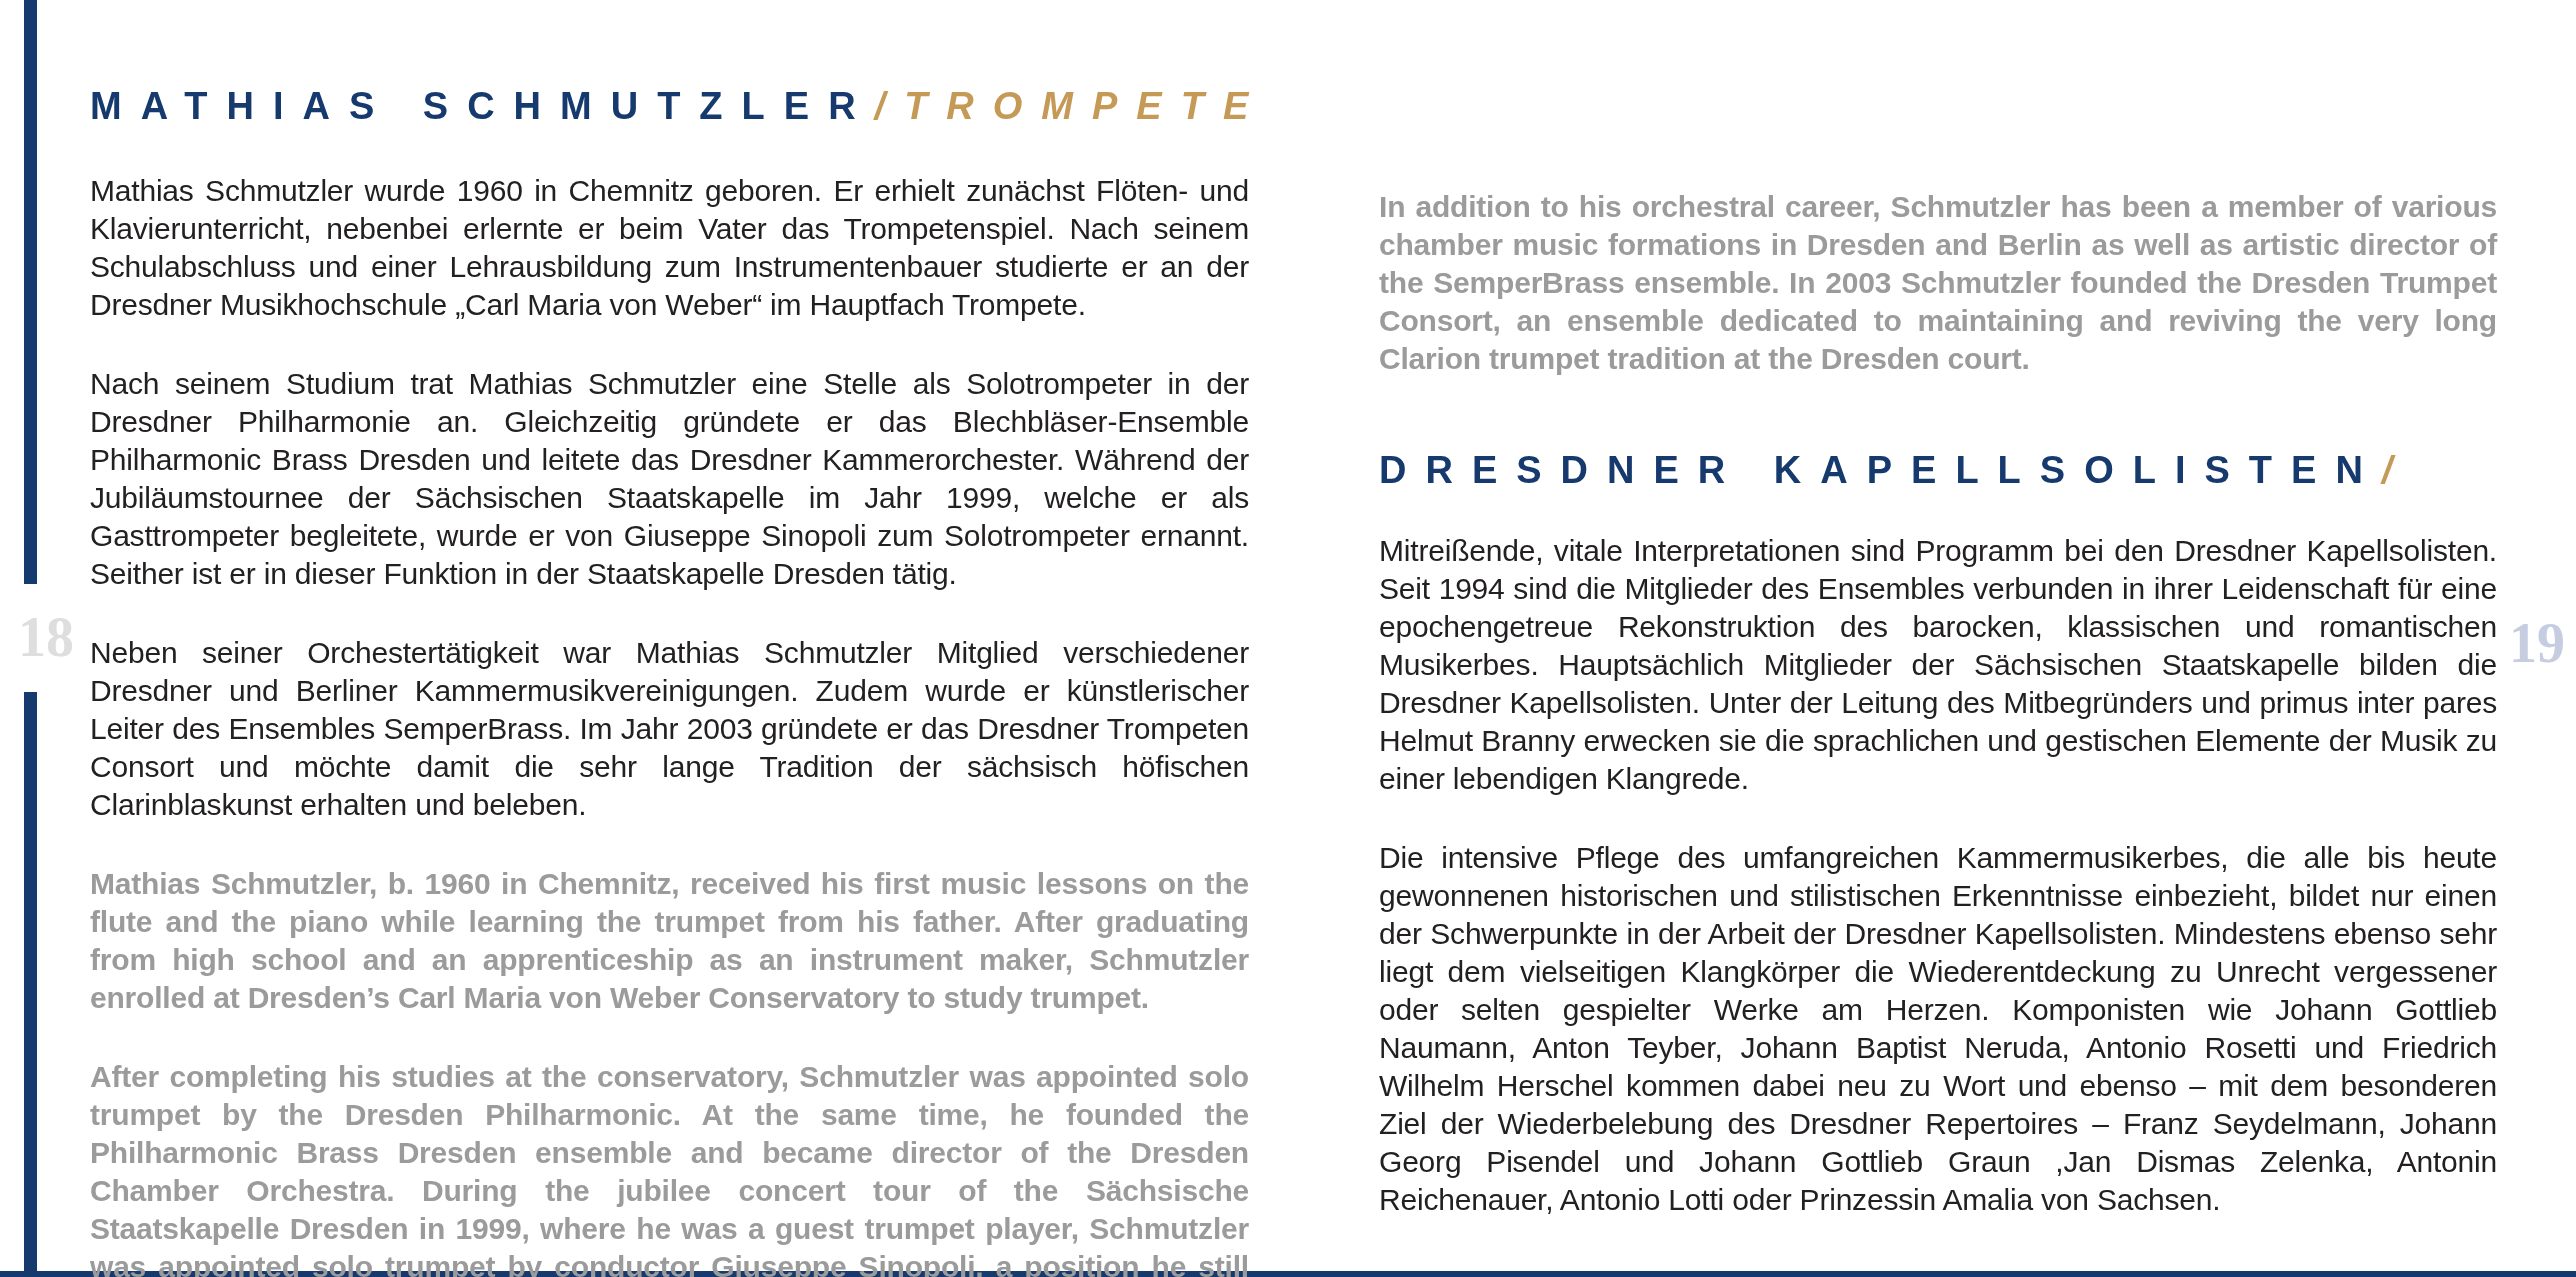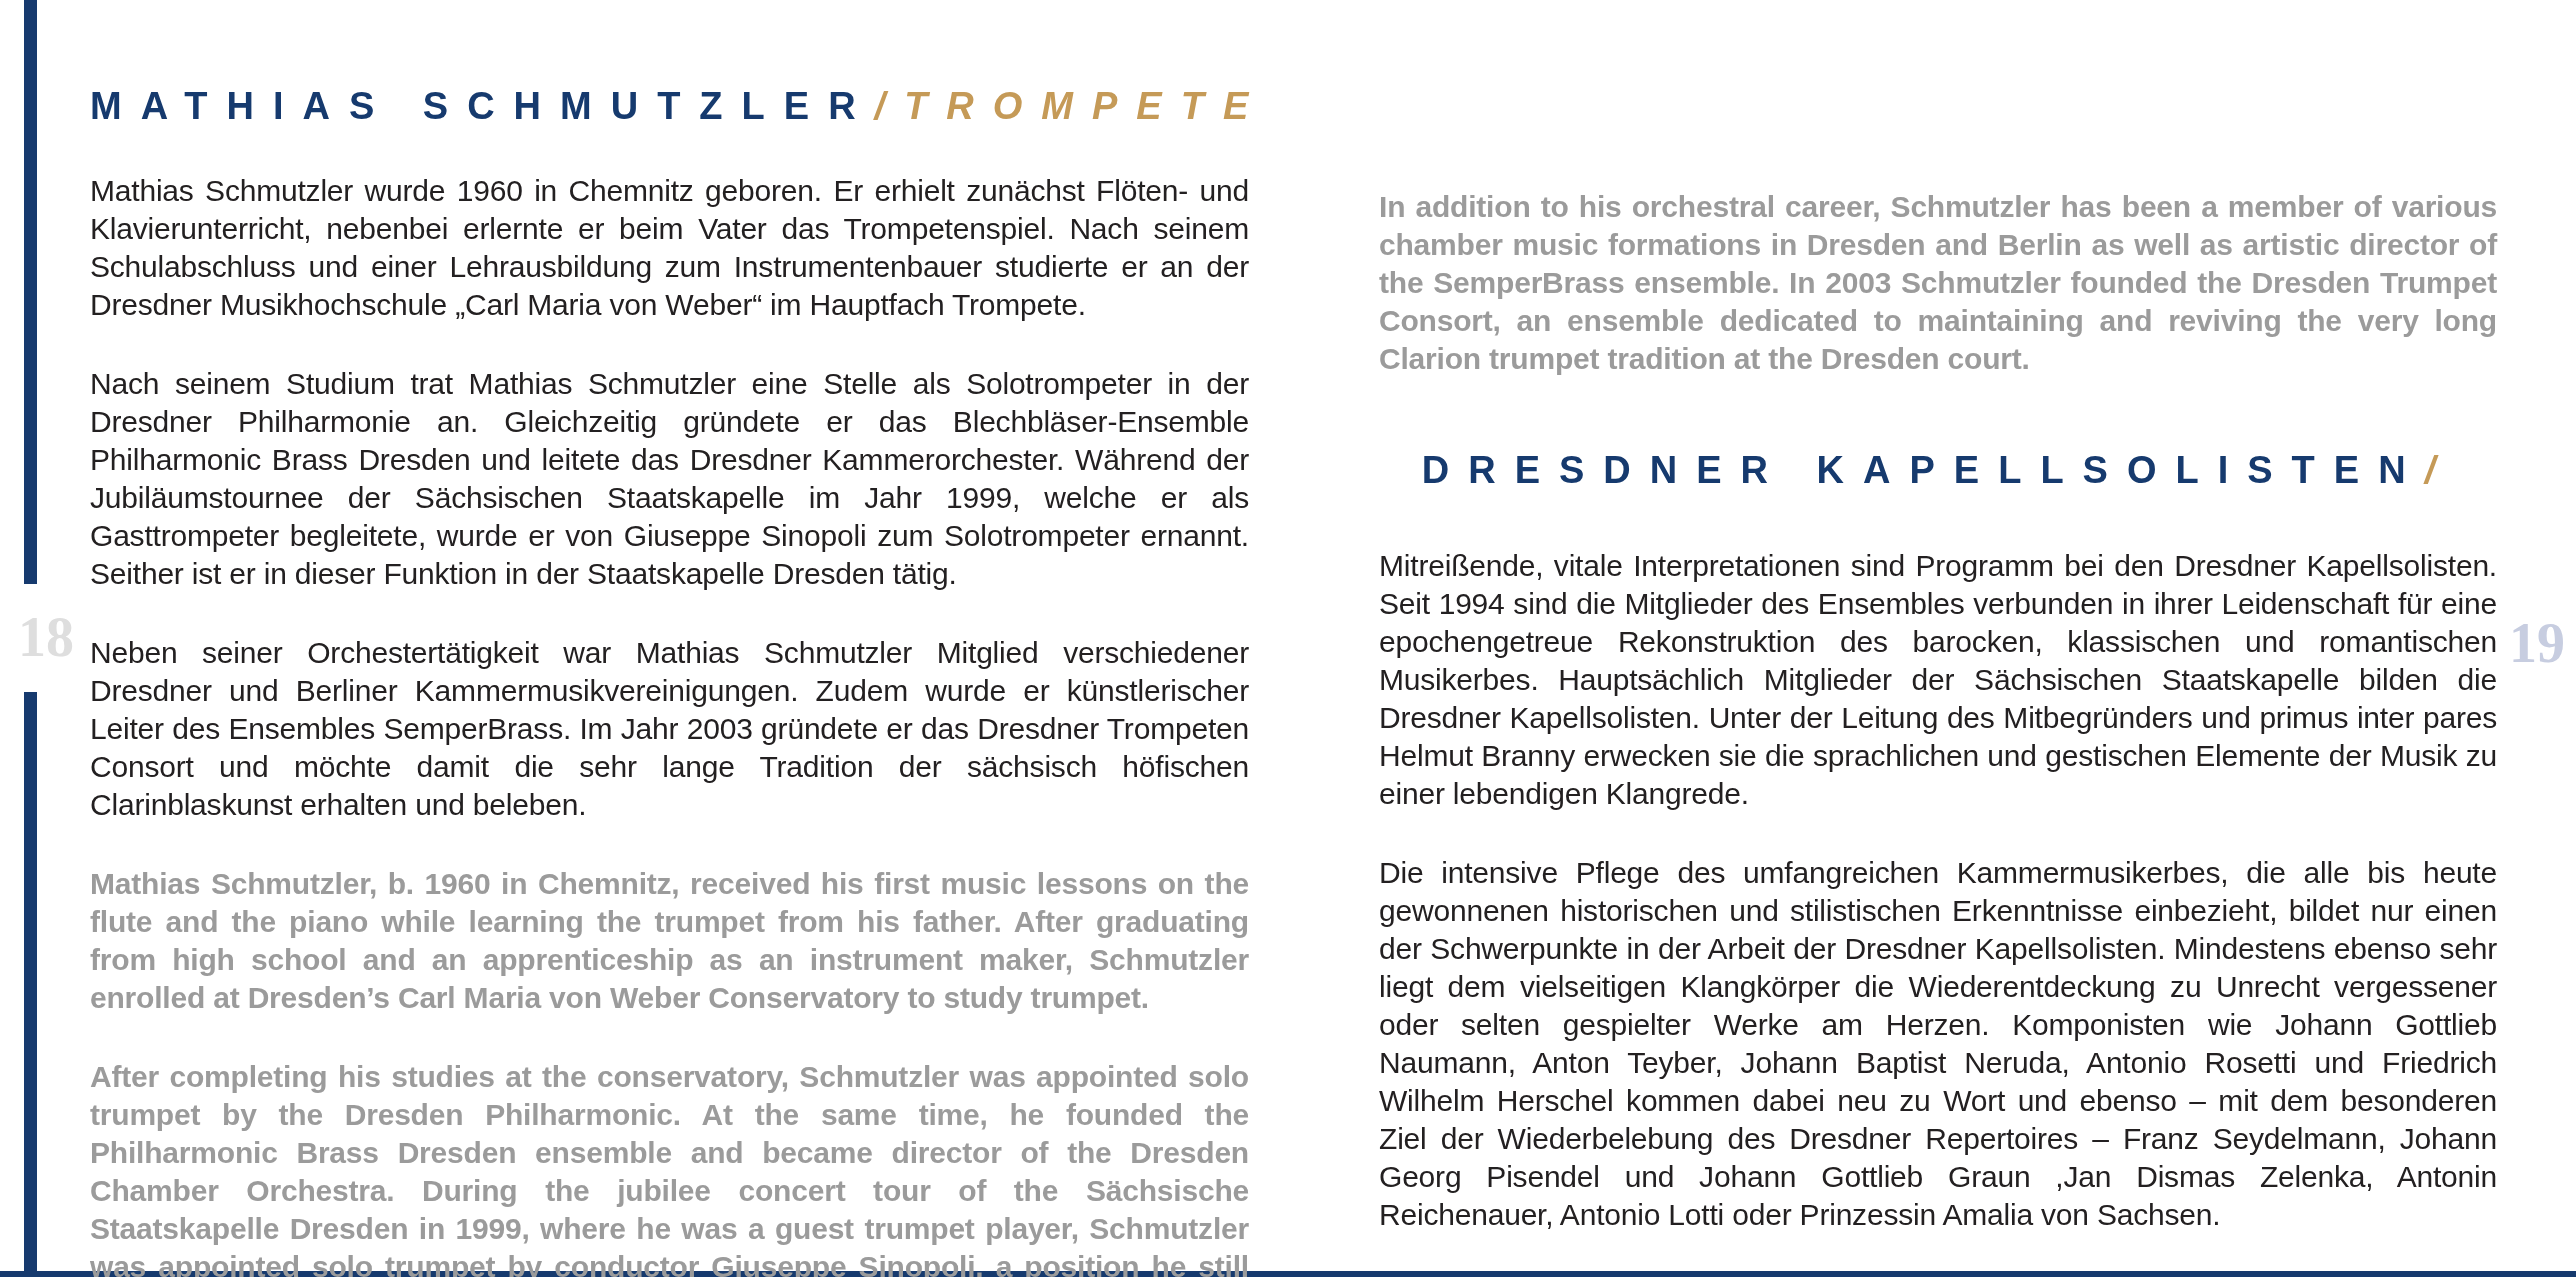--- a/index.html
+++ b/index.html
@@ -36,32 +36,31 @@
   
   .col{position:absolute;}
   .col.left{left:90px;top:86px;width:1159px;}
   .col.right{left:1379px;top:176px;width:1118px;}
   .doc-title{
     font-size:38px;line-height:41px;
     letter-spacing:19px;
     color:var(--navy);
     white-space:nowrap;
     margin:0 0 45px 0;
-    text-align:center;
   }
   .doc-title .gold{color:var(--gold);font-style:italic;}
   .col p{
     font-size:30px;line-height:38px;
     letter-spacing:-0.2px;
     text-align:justify;
     margin:12px 0 41px 0;
   }
   p.de{color:var(--text-dark);}
   p.en{color:var(--text-gray);font-weight:bold;}
-  .col.right .doc-title{margin-top:72px;margin-bottom:56px;}
+  .col.right .doc-title{margin-top:72px;margin-bottom:41px;}
 </style>
 </head>
 <body>
 
 <div class="spread">
 
   <div class="accent-bar top"></div>
   <div class="accent-bar bottom"></div>
   <div class="bottom-rule"></div>
 

